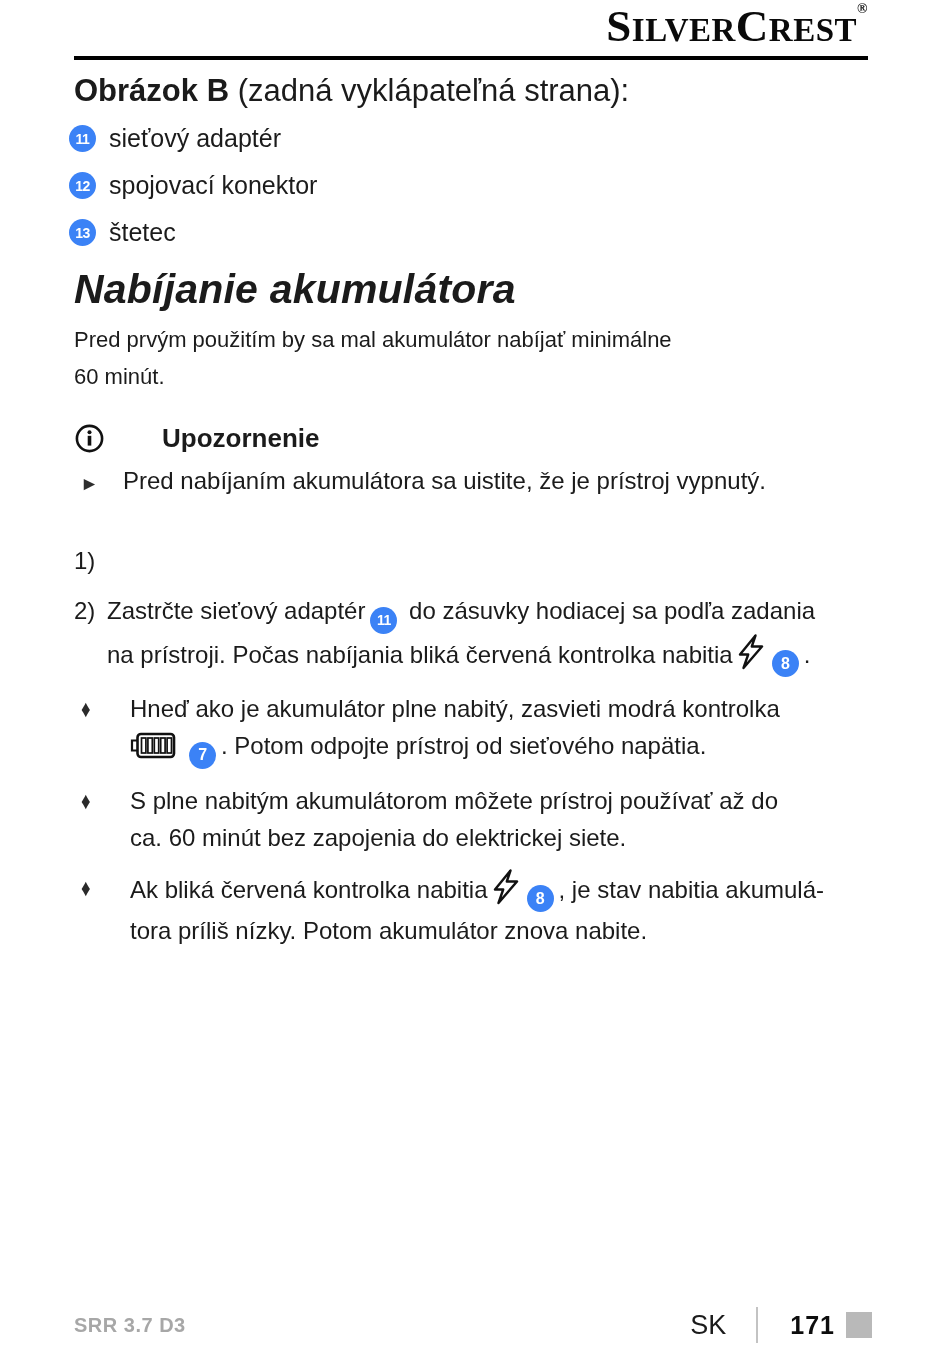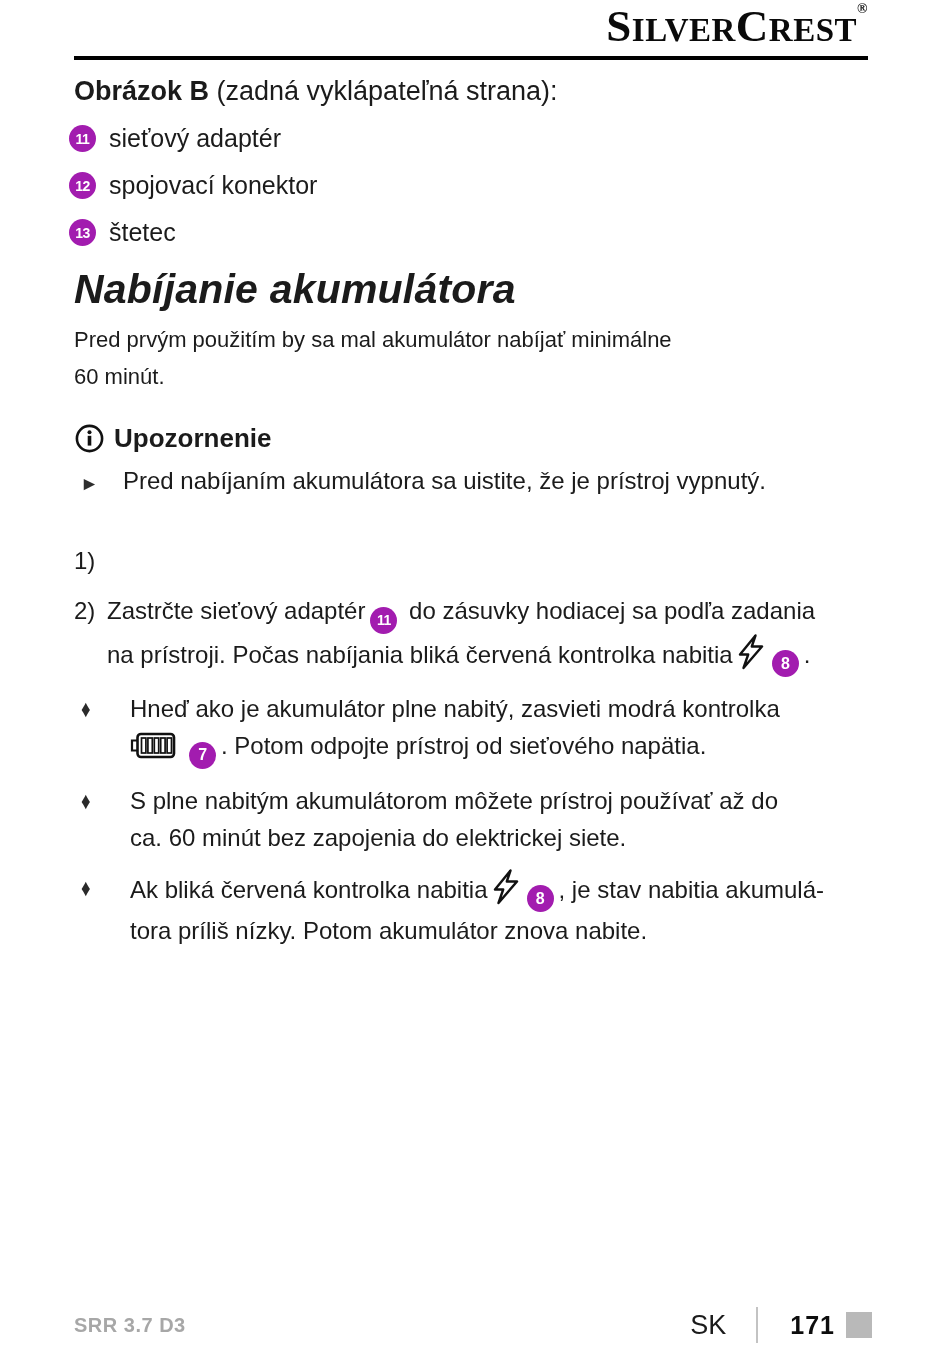--- a/index.html
+++ b/index.html
@@ -13,39 +13,39 @@
 
   
   .logo-row{display:flex;justify-content:flex-end;align-items:baseline;padding-top:0;height:52px;}
   .logo{font-family:"Liberation Serif", serif;font-weight:700;color:#0a0a0a;white-space:nowrap;letter-spacing:0.5px;}
   .logo .lg{font-size:45px;}
   .logo .sm{font-size:33px;}
   .logo .reg{font-size:14px;vertical-align:28px;font-weight:700;}
   .rule{border:none;border-top:4px solid #000;margin:4px 0 0 0;}
 
   
-  .fig-title{margin-top:16px;font-size:27px;line-height:30px;}
+  .fig-title{margin-top:16px;font-size:31px;line-height:30px;}
   .fig-title .b{font-weight:700;}
   .legend{margin-top:4px;}
   .legend-item{display:flex;align-items:center;margin-top:18px;margin-left:-5px;font-size:25px;}
   .legend-item .circle-num{margin-right:13px;}
 
   .circle-num{
     display:inline-flex;align-items:center;justify-content:center;flex:none;
-    width:27px;height:27px;border-radius:50%;background:#a21caf;color:#fff;
+    width:27px;height:27px;border-radius:50%;background:#3b82f6;color:#fff;
     font-weight:700;font-size:16px;letter-spacing:-0.5px;line-height:1;
   }
   .circle-num.two{font-size:14px;}
   .in-text.circle-num{vertical-align:-6px;margin:0 5px;}
 
   
   .h2{margin-top:24px;font-size:41px;font-weight:700;letter-spacing:0.2px;line-height:36px;font-style:italic;}
   .intro{margin-top:14px;font-size:22px;line-height:37px;}
 
-  .note-title-row{margin-top:28px;display:flex;align-items:center;font-size:26px;font-weight:700;}
+  .note-title-row{margin-top:28px;display:flex;align-items:center;font-size:26px;font-weight:700;gap:48px;}
   .note-title-row .icon-info{margin-right:9px;display:inline-flex;}
   .note-item{display:flex;margin-top:8px;font-size:24px;line-height:37px;}
   .note-glyph{flex:none;width:43px;padding-left:6px;color:#2e2e2e;font-size:19px;padding-top:3px;}
 
   .steps{margin-top:40px;}
   .step{display:flex;font-size:24px;line-height:37px;}
   .step + .step{margin-top:13px;}
   .step-num{flex:none;width:33px;}
   .bullets{margin-top:10px;}
   .bullet{display:flex;font-size:24px;line-height:37px;margin-top:13px;}

